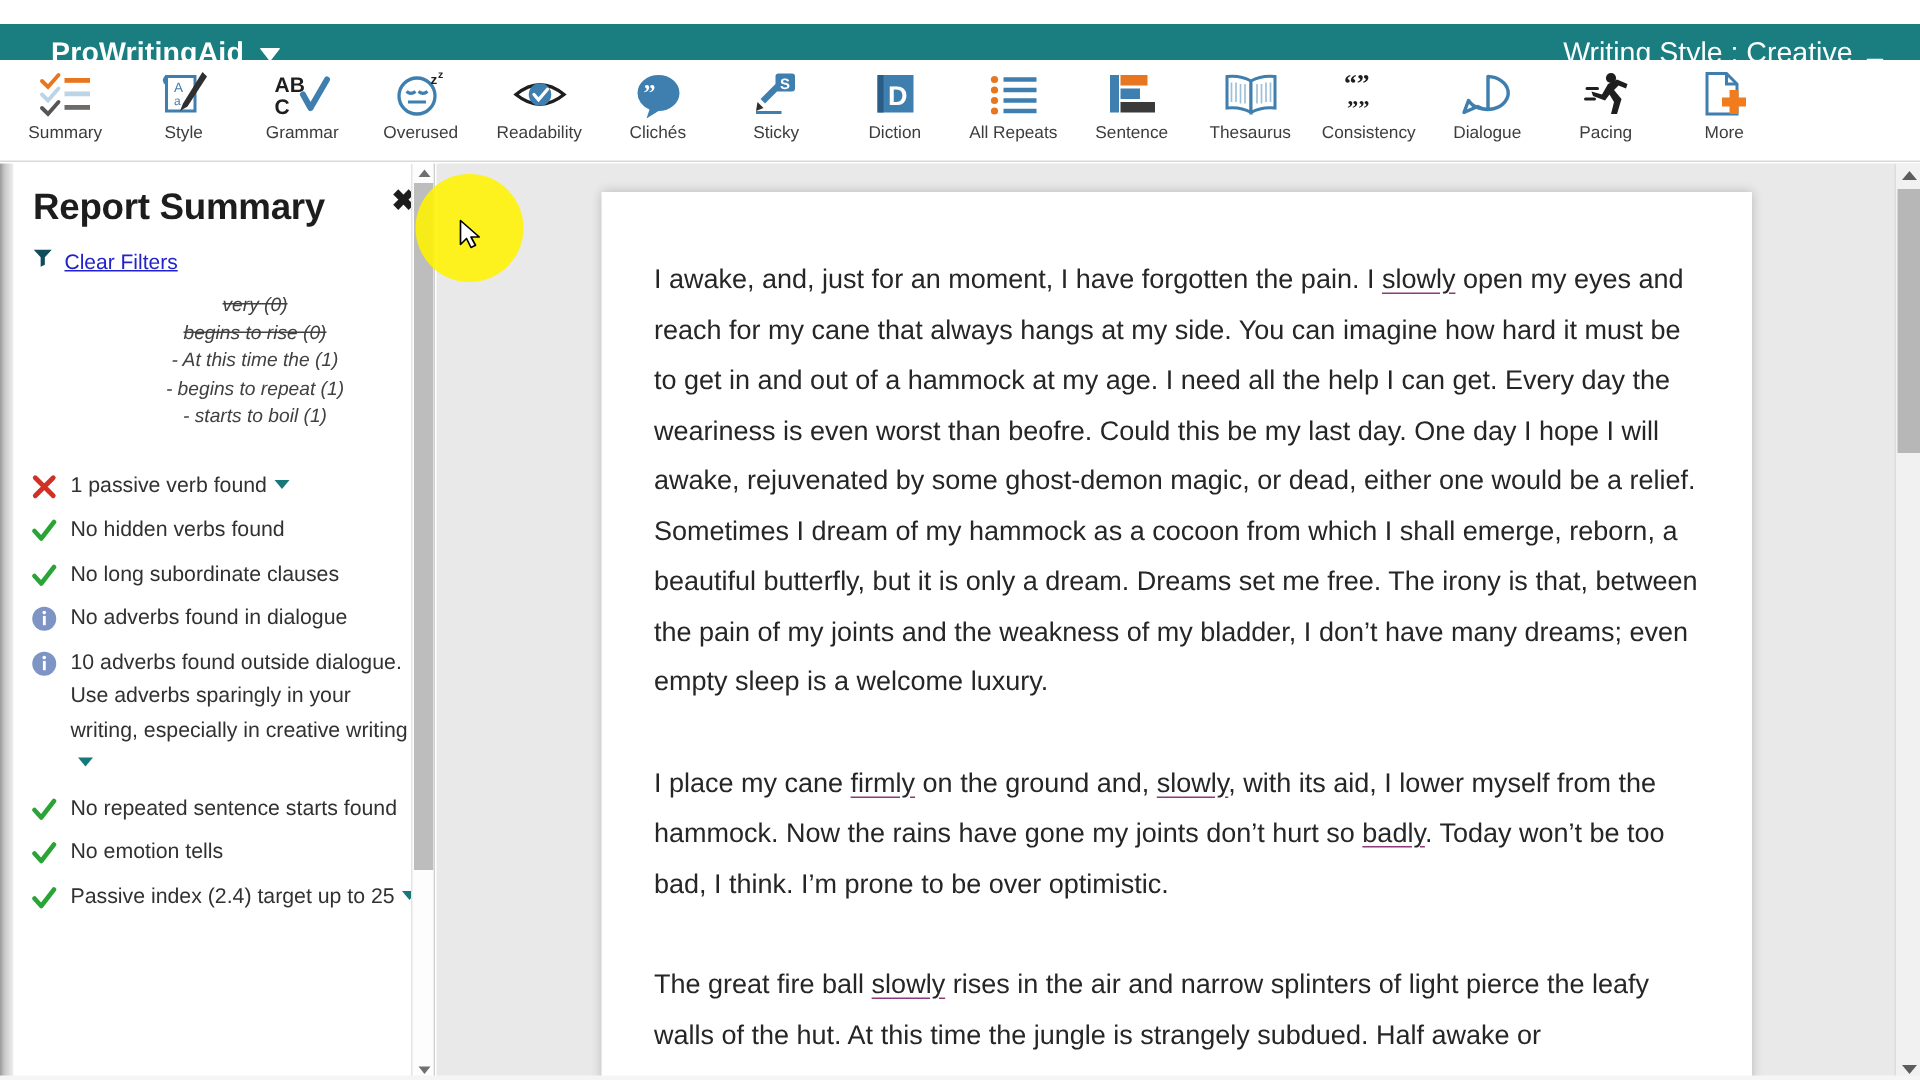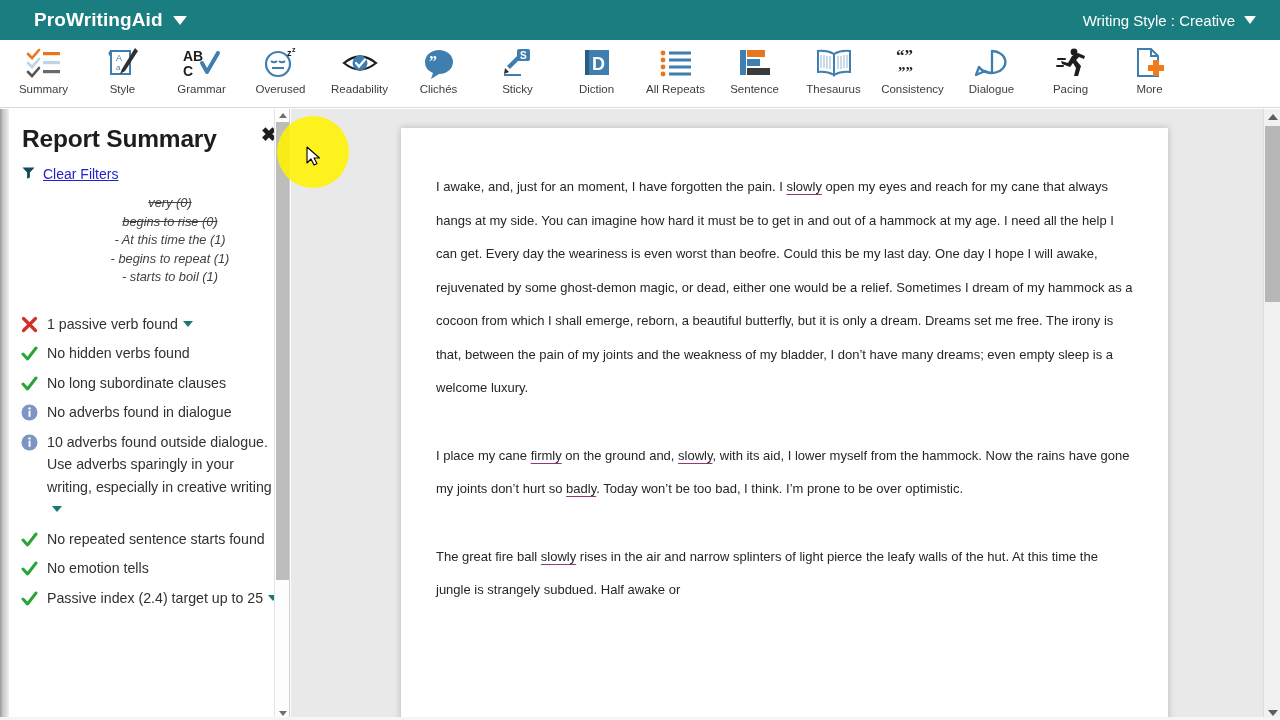--- a/index.html
+++ b/index.html
@@ -6,33 +6,33 @@
   html, body {
     width: 1280px; height: 720px;
     overflow: hidden;
     font-family: "Liberation Sans", sans-serif;
     background: #ffffff;
   }
   #app { position: relative; width: 1280px; height: 720px; }
 
   
   .titlebar {
-    position: absolute; left: 0; top: 0; width: 1280px; height: 40px;
+    position: absolute; left: 0; top: 16px; width: 1280px; height: 40px;
     background: #1a7e80;
     display: flex; align-items: center; justify-content: space-between;
     color: #ffffff;
   }
   .brand {
     display: flex; align-items: center; gap: 10px;
     margin-left: 34px;
     font-size: 19px; font-weight: bold; letter-spacing: .1px;
   }
   .writing-style {
-    display: flex; align-items: center; gap: 9px;
-    margin-right: 24px; font-size: 15px;
+    display: flex; align-items: flex-end; gap: 9px;
+    margin-right: 24px; font-size: 19px;
   }
   .caret-down {
     width: 0; height: 0;
     border-left: 7px solid transparent;
     border-right: 7px solid transparent;
     border-top: 9px solid #ffffff;
     border-radius: 1px;
   }
   .caret-down.small {
     border-left-width: 6px; border-right-width: 6px; border-top-width: 8px;
@@ -150,21 +150,21 @@
     overflow: hidden;
   }
   .page {
     position: absolute; left: 110px; top: 19px; width: 767px; height: 640px;
     background: #ffffff;
     box-shadow: 0 0 7px rgba(0,0,0,.22);
   }
   .page-body {
     padding: 42px 35px 0 35px;
     font-family: "Liberation Sans", sans-serif;
-    font-size: 13px; color: #262626; line-height: 33.5px;
+    font-size: 18px; color: #262626; line-height: 33.5px;
     text-align: left;
   }
   .page-body p { margin: 0 0 34px 0; }
   .hl {
     text-decoration: underline;
     text-decoration-color: #8e3a7a;
     text-underline-offset: 3px;
   }
 
   

